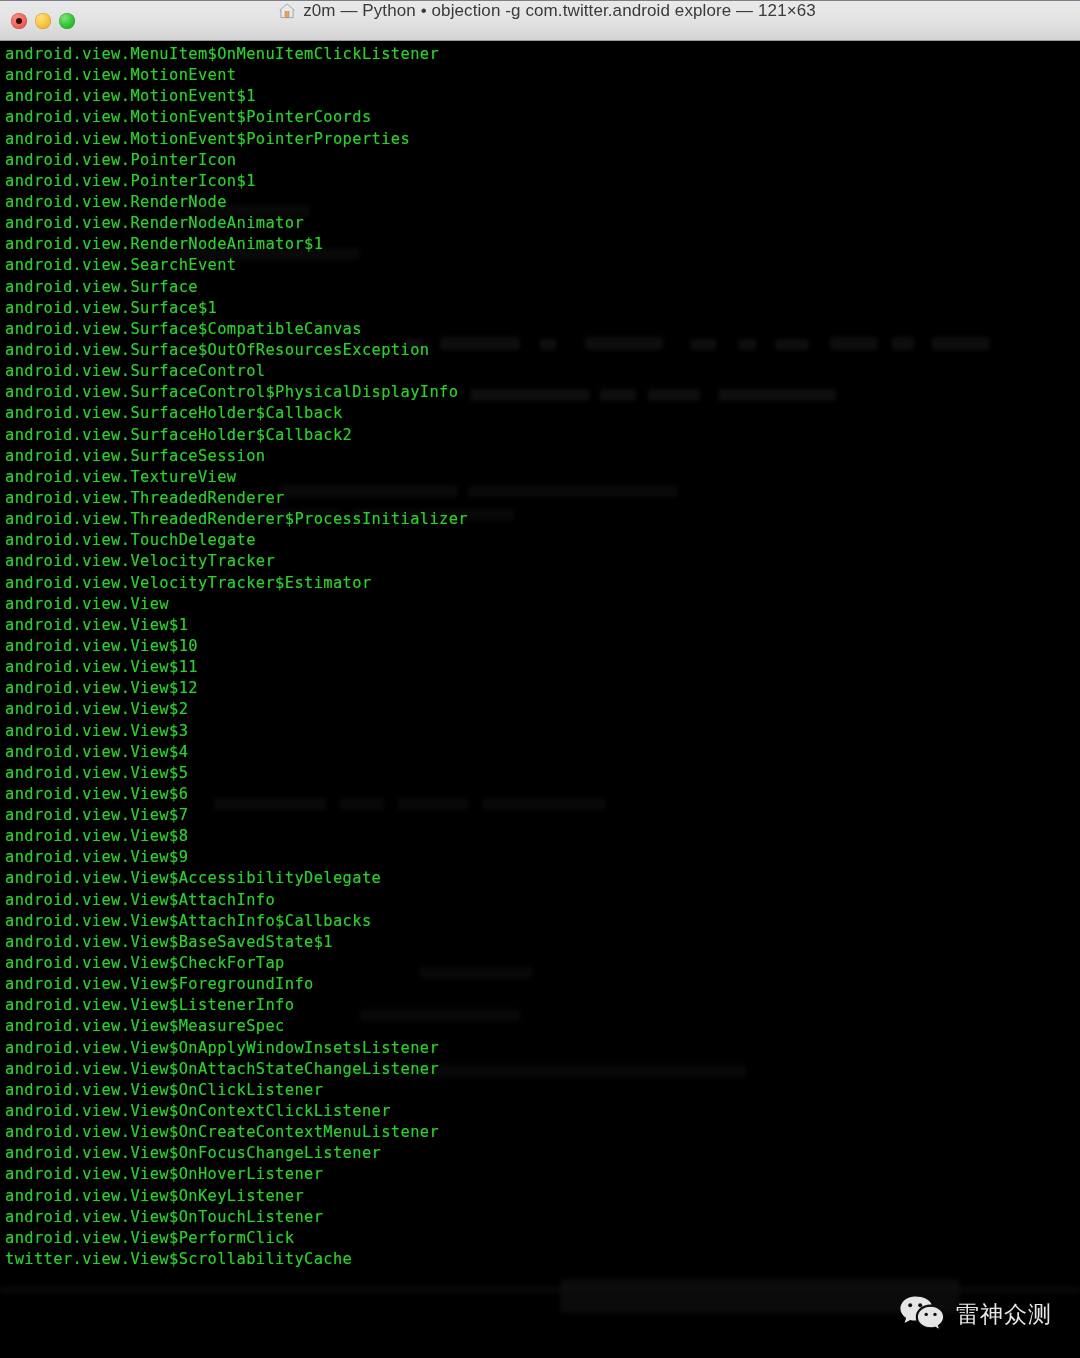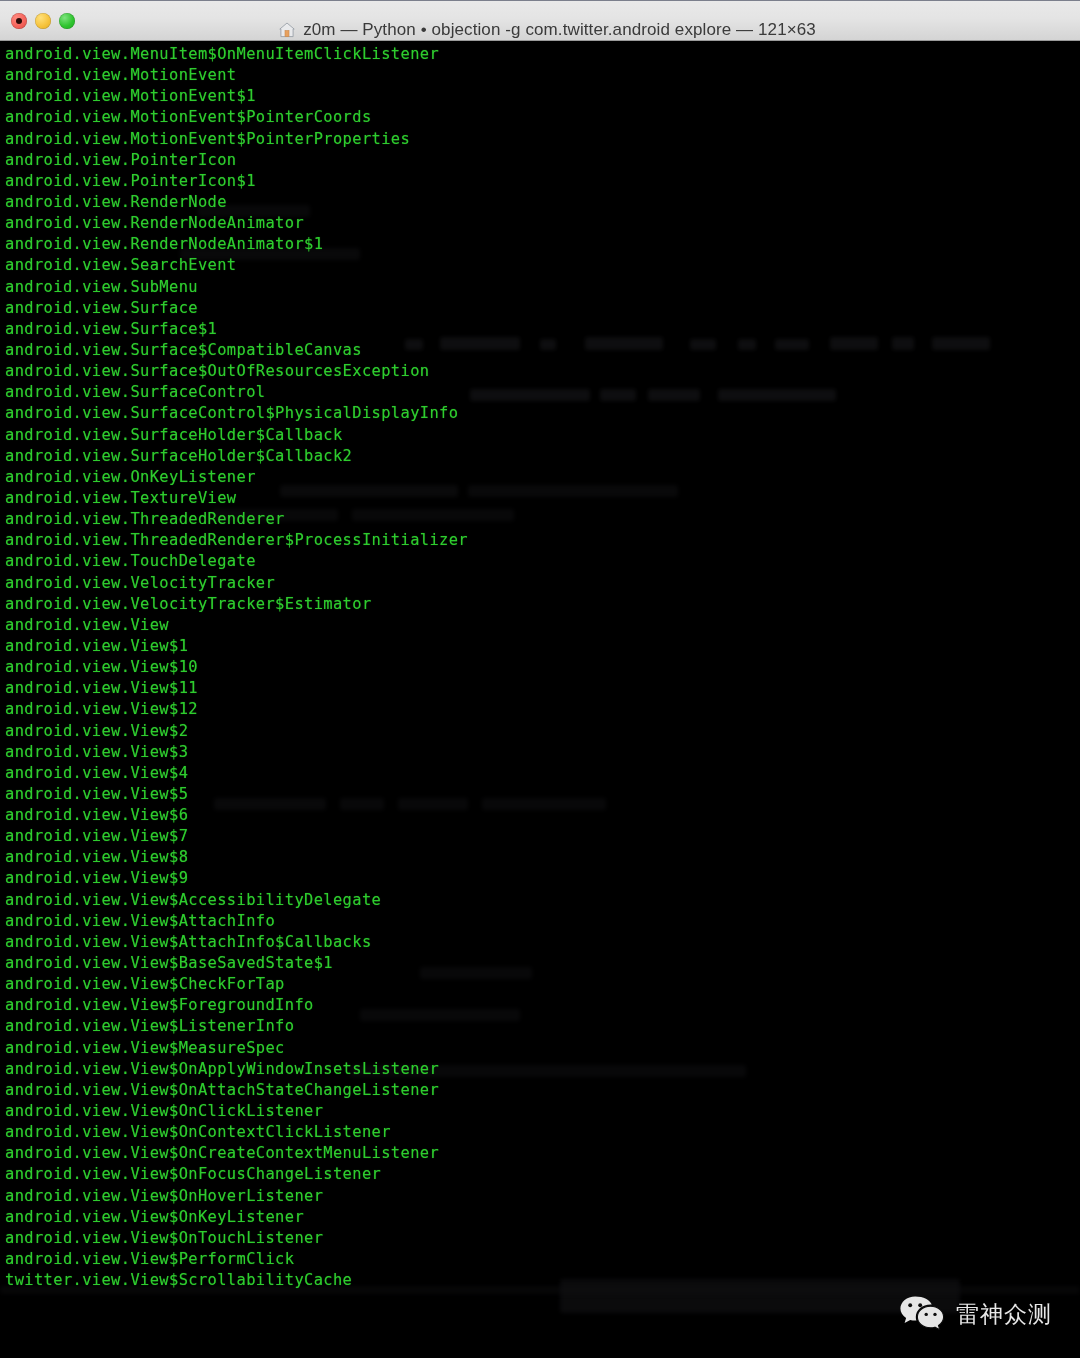--- a/index.html
+++ b/index.html
@@ -25,21 +25,21 @@
   
   #titlebar {
     position: relative;
     height: 41px;
     width: 100%;
     box-sizing: border-box;
     background: linear-gradient(to bottom, #e9e9e9 0%, #e4e4e4 45%, #d4d4d4 100%);
     border-top: 1px solid #7b7f8c;
     border-bottom: 1px solid #9a9a9a;
     display: flex;
-    align-items: flex-end;
+    align-items: flex-start;
     font-family: "Liberation Sans", sans-serif;
     user-select: none;
   }
 
   #traffic-lights {
     position: absolute;
     left: 11px;
     top: 50%;
     transform: translateY(-50%);
     display: flex;
@@ -211,30 +211,29 @@
       <div class="line">android.view.MotionEvent</div>
       <div class="line">android.view.MotionEvent$1</div>
       <div class="line">android.view.MotionEvent$PointerCoords</div>
       <div class="line">android.view.MotionEvent$PointerProperties</div>
       <div class="line">android.view.PointerIcon</div>
       <div class="line">android.view.PointerIcon$1</div>
       <div class="line">android.view.RenderNode</div>
       <div class="line">android.view.RenderNodeAnimator</div>
       <div class="line">android.view.RenderNodeAnimator$1</div>
       <div class="line">android.view.SearchEvent</div>
-      <div class="line">android.view.SubMenu</div>
       <div class="line">android.view.Surface</div>
       <div class="line">android.view.Surface$1</div>
       <div class="line">android.view.Surface$CompatibleCanvas</div>
       <div class="line">android.view.Surface$OutOfResourcesException</div>
       <div class="line">android.view.SurfaceControl</div>
       <div class="line">android.view.SurfaceControl$PhysicalDisplayInfo</div>
       <div class="line">android.view.SurfaceHolder$Callback</div>
       <div class="line">android.view.SurfaceHolder$Callback2</div>
-      <div class="line">android.view.OnKeyListener</div>
+      <div class="line">android.view.SurfaceSession</div>
       <div class="line">android.view.TextureView</div>
       <div class="line">android.view.ThreadedRenderer</div>
       <div class="line">android.view.ThreadedRenderer$ProcessInitializer</div>
       <div class="line">android.view.TouchDelegate</div>
       <div class="line">android.view.VelocityTracker</div>
       <div class="line">android.view.VelocityTracker$Estimator</div>
       <div class="line">android.view.View</div>
       <div class="line">android.view.View$1</div>
       <div class="line">android.view.View$10</div>
       <div class="line">android.view.View$11</div>

